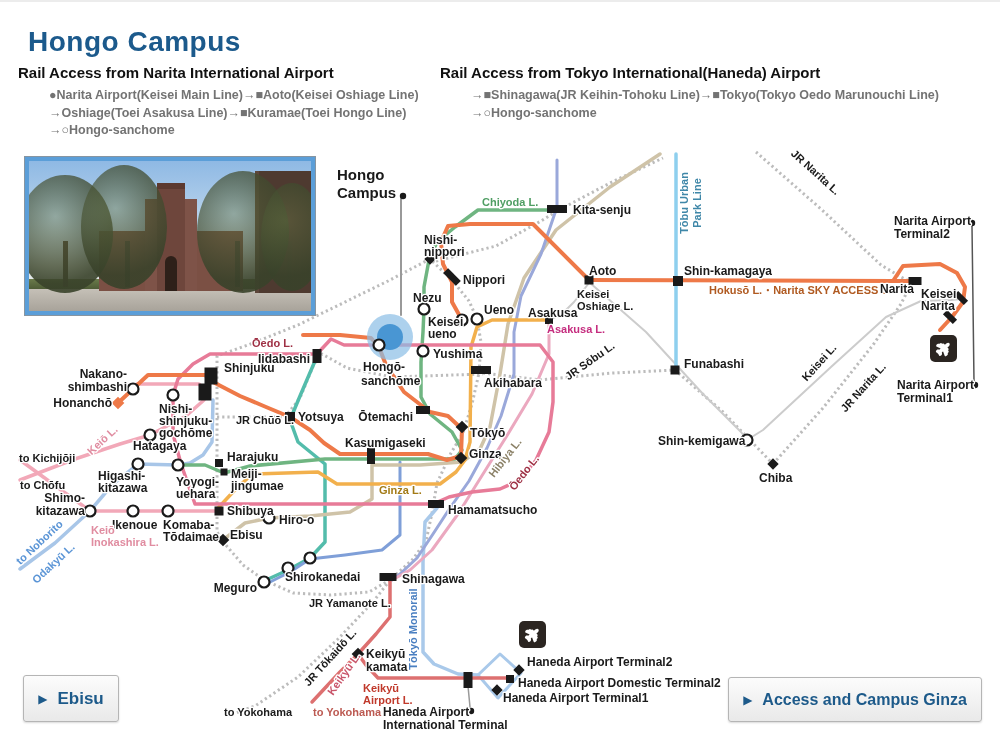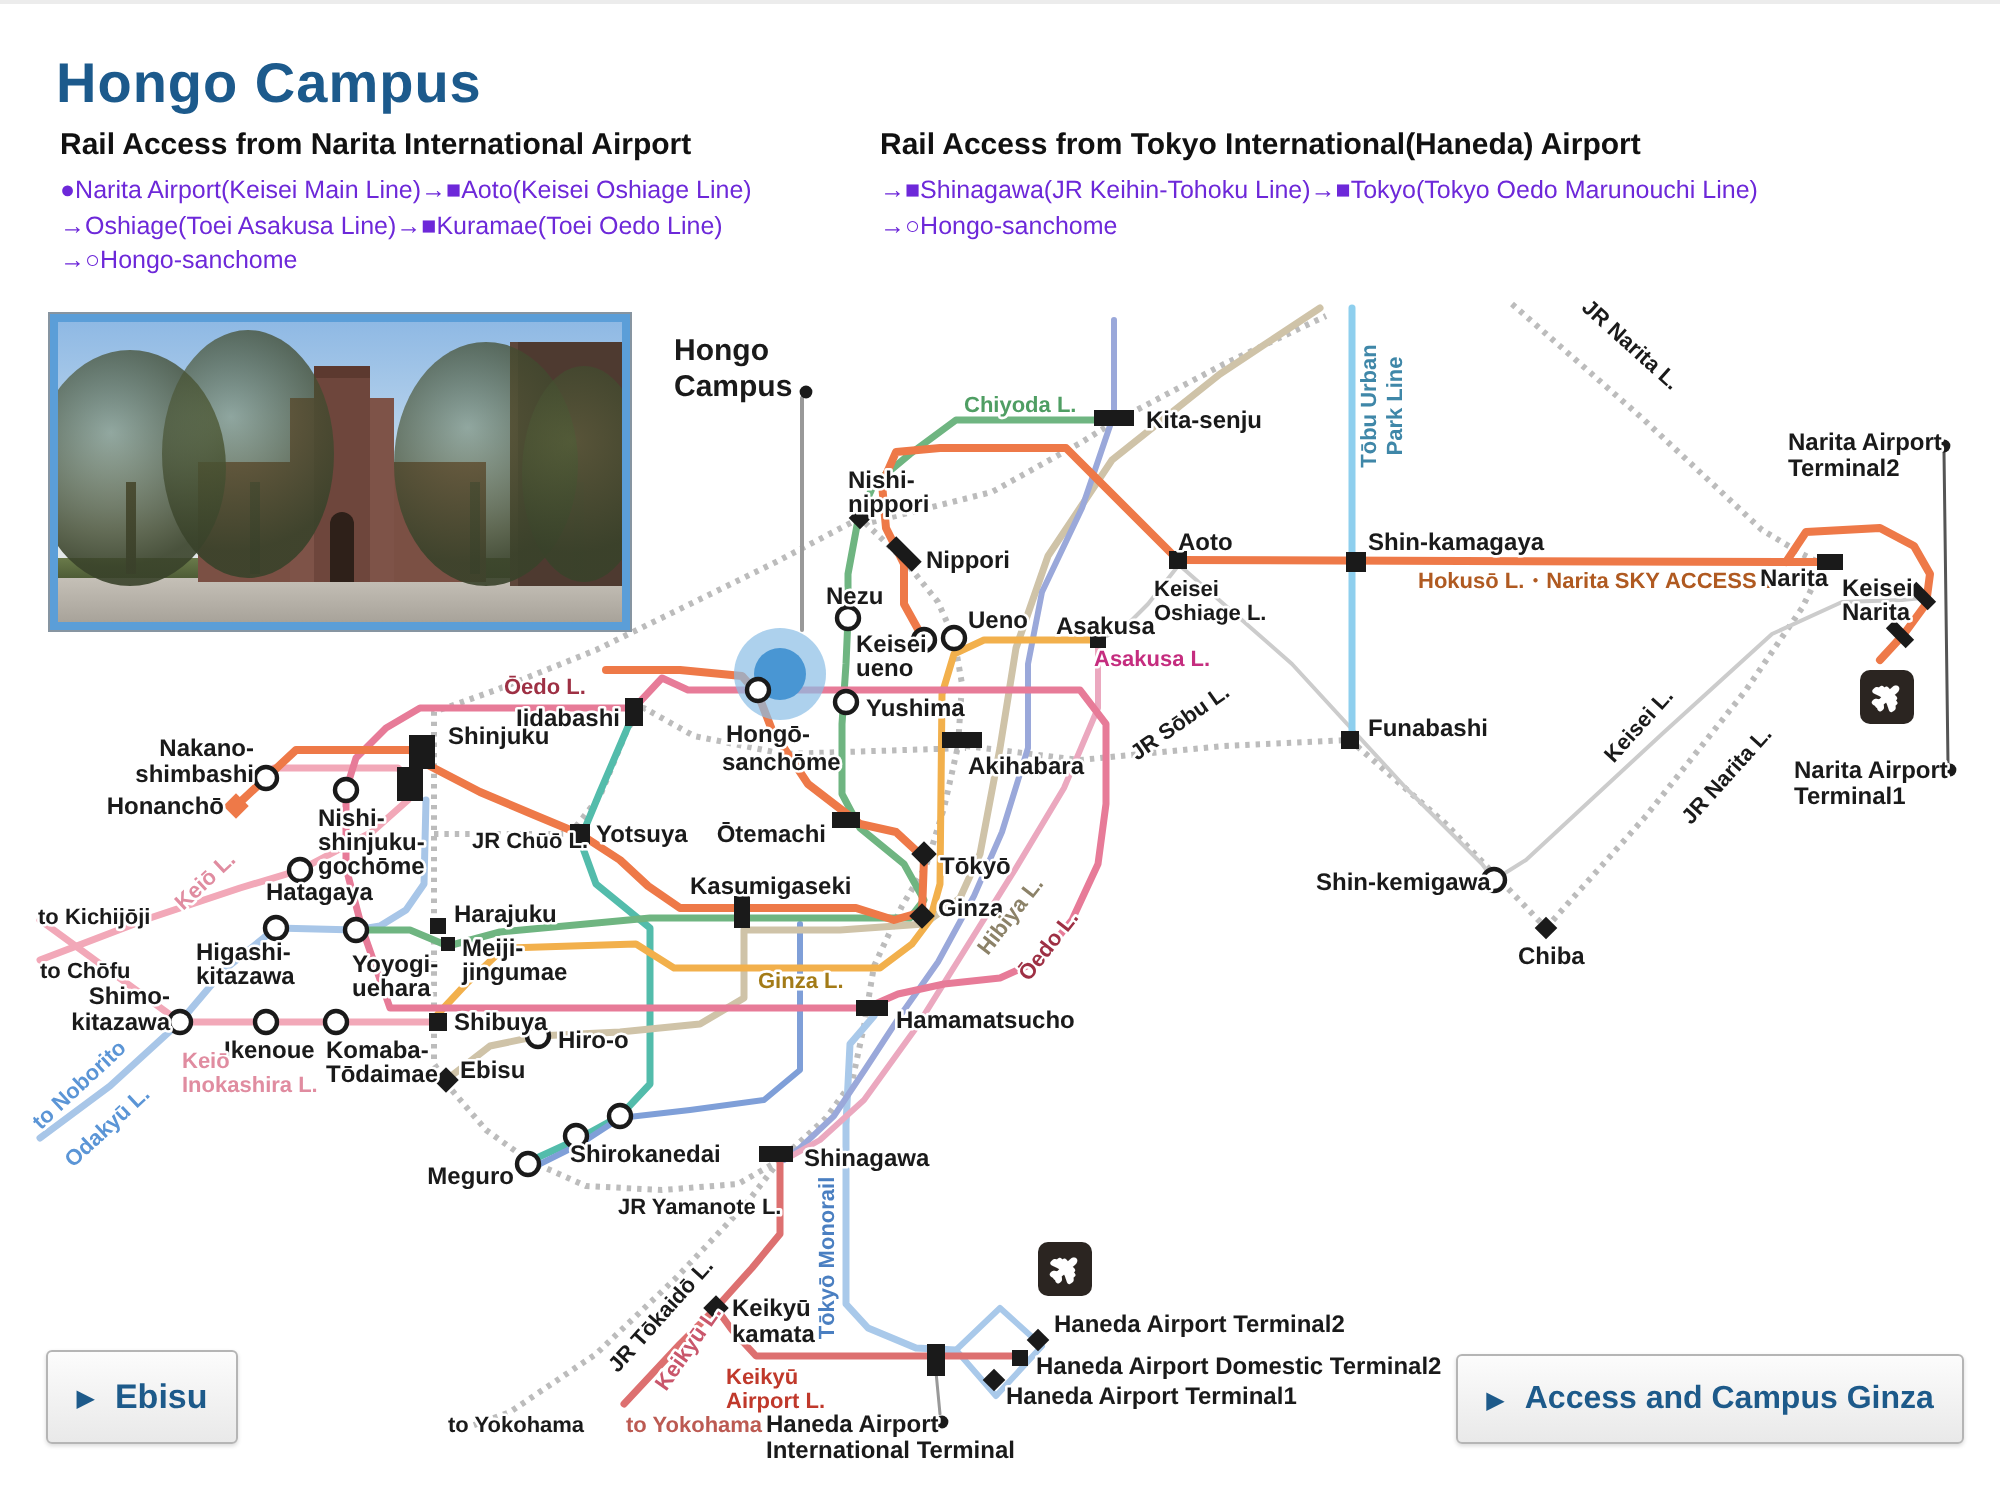--- a/index.html
+++ b/index.html
@@ -6,24 +6,24 @@
   body{
     width:1000px;height:750px;position:relative;background:#ffffff;overflow:hidden;
     font-family:"Liberation Sans","DejaVu Sans",sans-serif;
     border-top:2px solid #ececec;
   }
   .page-title{
     position:absolute;left:28px;top:24px;margin:0;
     font-size:28px;font-weight:bold;color:#1c5a8c;letter-spacing:.5px;
   }
   .rail-section{position:absolute;top:62px;}
-  .rail-section.narita{left:30px;}
+  .rail-section.narita{left:18px;}
   .rail-section.haneda{left:440px;}
   .rail-heading{font-size:15px;font-weight:bold;color:#111;margin:0 0 6px 0;white-space:nowrap;}
-  .route-line{font-size:12.5px;font-weight:normal;color:#6d28d9;line-height:17.5px;white-space:nowrap;}
+  .route-line{font-size:12.5px;font-weight:bold;color:#737373;line-height:17.5px;white-space:nowrap;margin-left:31px;}
   
   .photo{position:absolute;left:25px;top:155px;width:282px;height:150px;
     border:4px solid #5b9ed8;outline:1px solid #8795a1;
     background:linear-gradient(#8fb9e4 0%,#b9d4ec 40%,#d9e6f0 62%,#e3e8e8 70%);overflow:hidden;}
   .photo .ground{position:absolute;left:0;bottom:0;width:100%;height:26px;background:linear-gradient(#cac5bc,#a8a39a);}
   .photo .shrub{position:absolute;left:0;bottom:22px;width:100%;height:10px;background:linear-gradient(#6a7a4a,#4e5c36);}
   .photo .bld{position:absolute;left:116px;top:38px;width:52px;height:92px;background:#7e5348;}
   .photo .tower{position:absolute;left:128px;top:22px;width:28px;height:108px;background:#6e463c;
     box-shadow:inset 0 6px 0 #5c392f;}
   .photo .arch{position:absolute;left:136px;top:95px;width:12px;height:35px;background:#2e2019;border-radius:6px 6px 0 0;}
@@ -50,21 +50,21 @@
   .btn-access{left:728px;top:675px;width:252px;height:43px;font-size:16px;}
 </style>
 </head>
 <body>
 
 <h1 class="page-title">Hongo Campus</h1>
 
 <div class="rail-section narita">
   <p class="rail-heading">Rail Access from Narita International Airport</p>
   <div class="route-line">●Narita Airport(Keisei Main Line)→■Aoto(Keisei Oshiage Line)</div>
-  <div class="route-line">→Oshiage(Toei Asakusa Line)→■Kuramae(Toei Oedo Line)</div>
+  <div class="route-line">→Oshiage(Toei Asakusa Line)→■Kuramae(Toei Hongo Line)</div>
   <div class="route-line">→○Hongo-sanchome</div>
 </div>
 
 <div class="rail-section haneda">
   <p class="rail-heading">Rail Access from Tokyo International(Haneda) Airport</p>
   <div class="route-line">→■Shinagawa(JR Keihin-Tohoku Line)→■Tokyo(Tokyo Oedo Marunouchi Line)</div>
   <div class="route-line">→○Hongo-sanchome</div>
 </div>
 
 <div class="photo">

